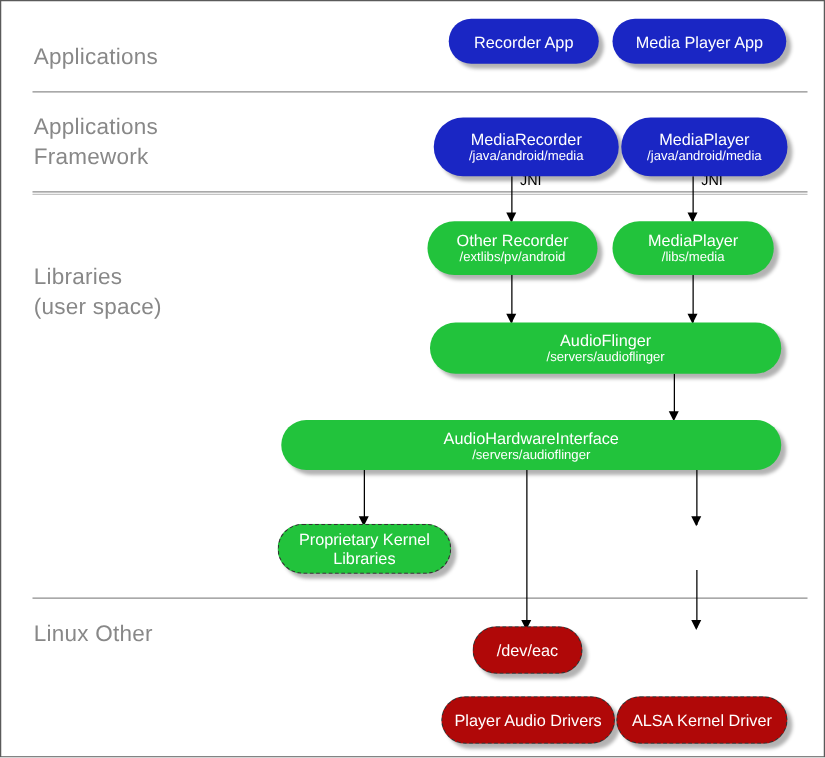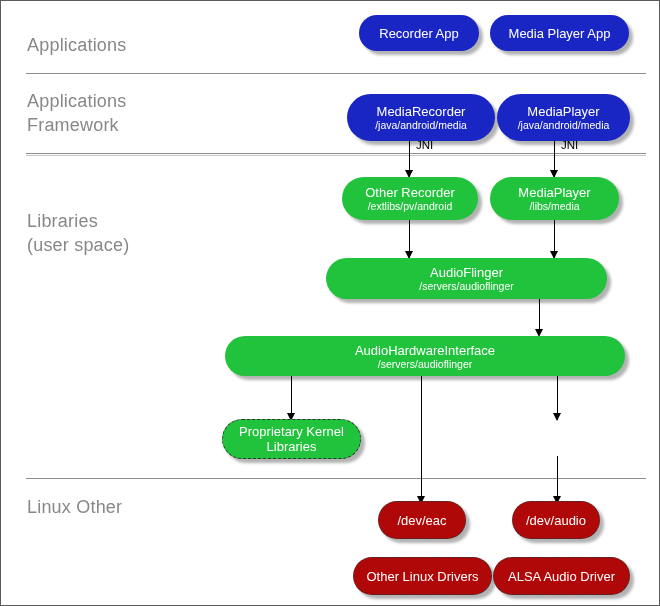--- a/index.html
+++ b/index.html
@@ -162,44 +162,41 @@
   <div class="node green two-line" style="left:341px; top:176px; width:136px; height:43px;">
     <span class="title">Other Recorder</span>
     <span class="path">/extlibs/pv/android</span>
   </div>
 
   <div class="node green two-line" style="left:489px; top:176px; width:129px; height:43px;">
     <span class="title">MediaPlayer</span>
     <span class="path">/libs/media</span>
   </div>
 
-  <div class="node green two-line" style="left:325px; top:257px; width:281px; height:41px;">
+  <div class="node green two-line" style="left:343px; top:257px; width:281px; height:41px;">
     <span class="title">AudioFlinger</span>
     <span class="path">/servers/audioflinger</span>
   </div>
 
   <div class="node green two-line" style="left:224px; top:335px; width:400px; height:40px;">
     <span class="title">AudioHardwareInterface</span>
     <span class="path">/servers/audioflinger</span>
   </div>
 
   <div class="node green dashed wrap" style="left:221px; top:418px; width:139px; height:40px;">
     <span class="title">Proprietary Kernel Libraries</span>
   </div>
 
 
   <div class="node red dashed" style="left:377px; top:500px; width:88px; height:38px;">
     <span class="title">/dev/eac</span>
   </div>
 
-  <div class="node red dashed" style="left:511px; top:500px; width:88px; height:38px;">
-    <span class="title">/dev/audio</span>
-  </div>
 
   <div class="node red dashed" style="left:352px; top:556px; width:139px; height:38px;">
-    <span class="title">Other Linux Drivers</span>
+    <span class="title">Player Audio Drivers</span>
   </div>
 
   <div class="node red dashed" style="left:492px; top:556px; width:137px; height:38px;">
-    <span class="title">ALSA Audio Driver</span>
+    <span class="title">ALSA Kernel Driver</span>
   </div>
 
 </div>
 
 </body></html>

